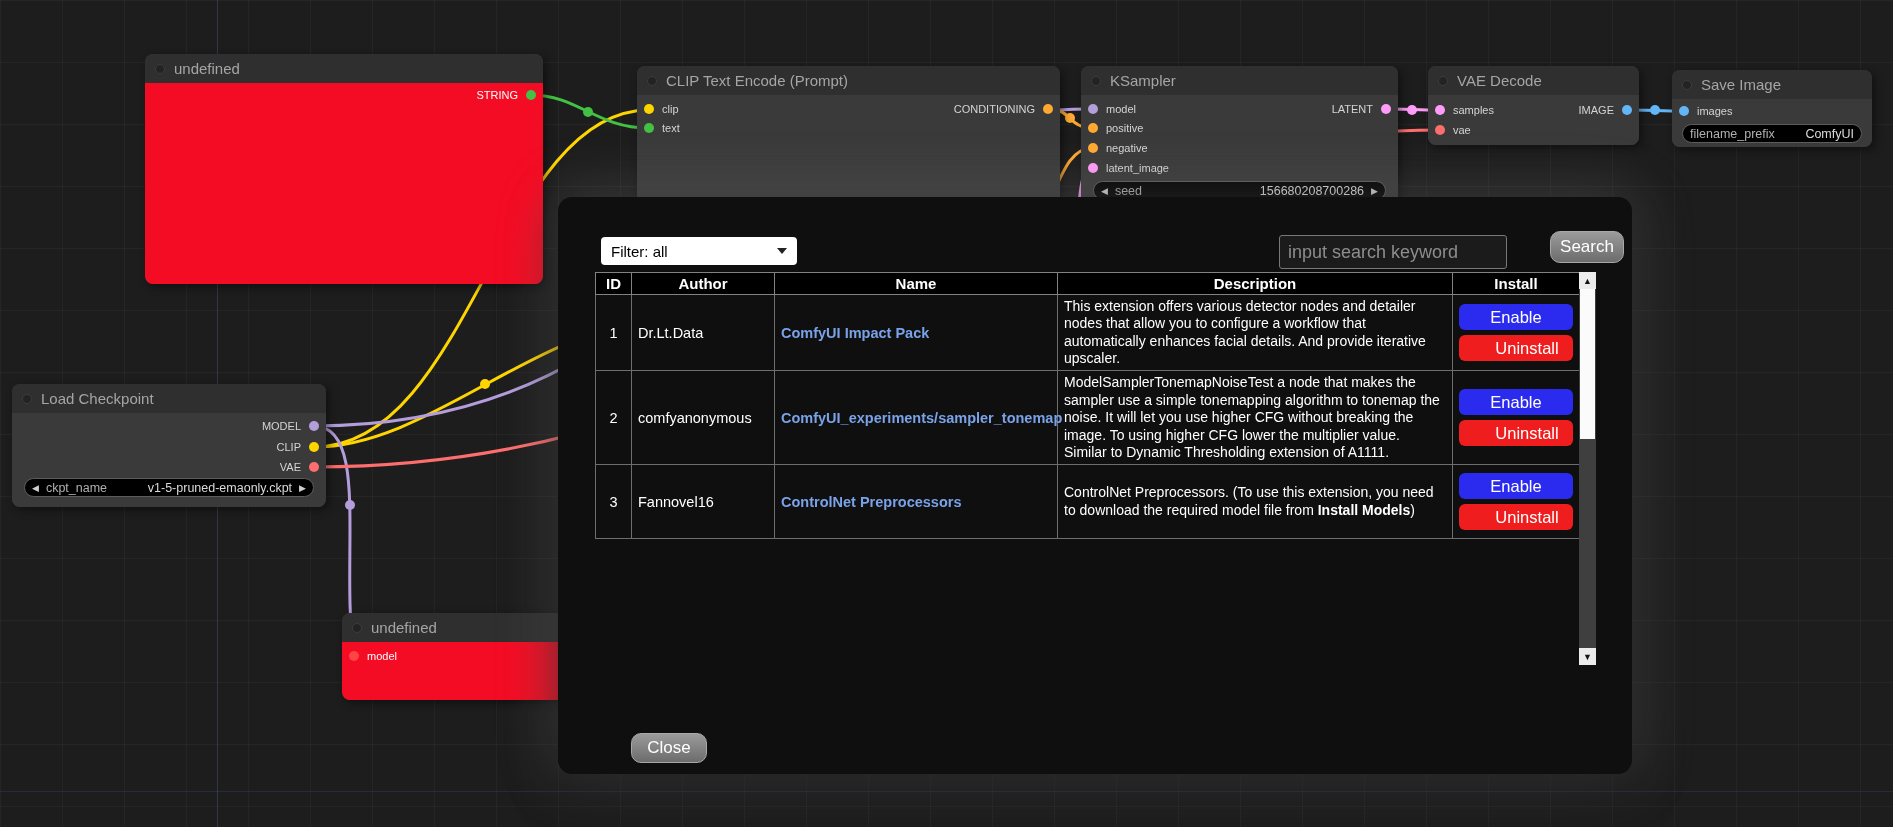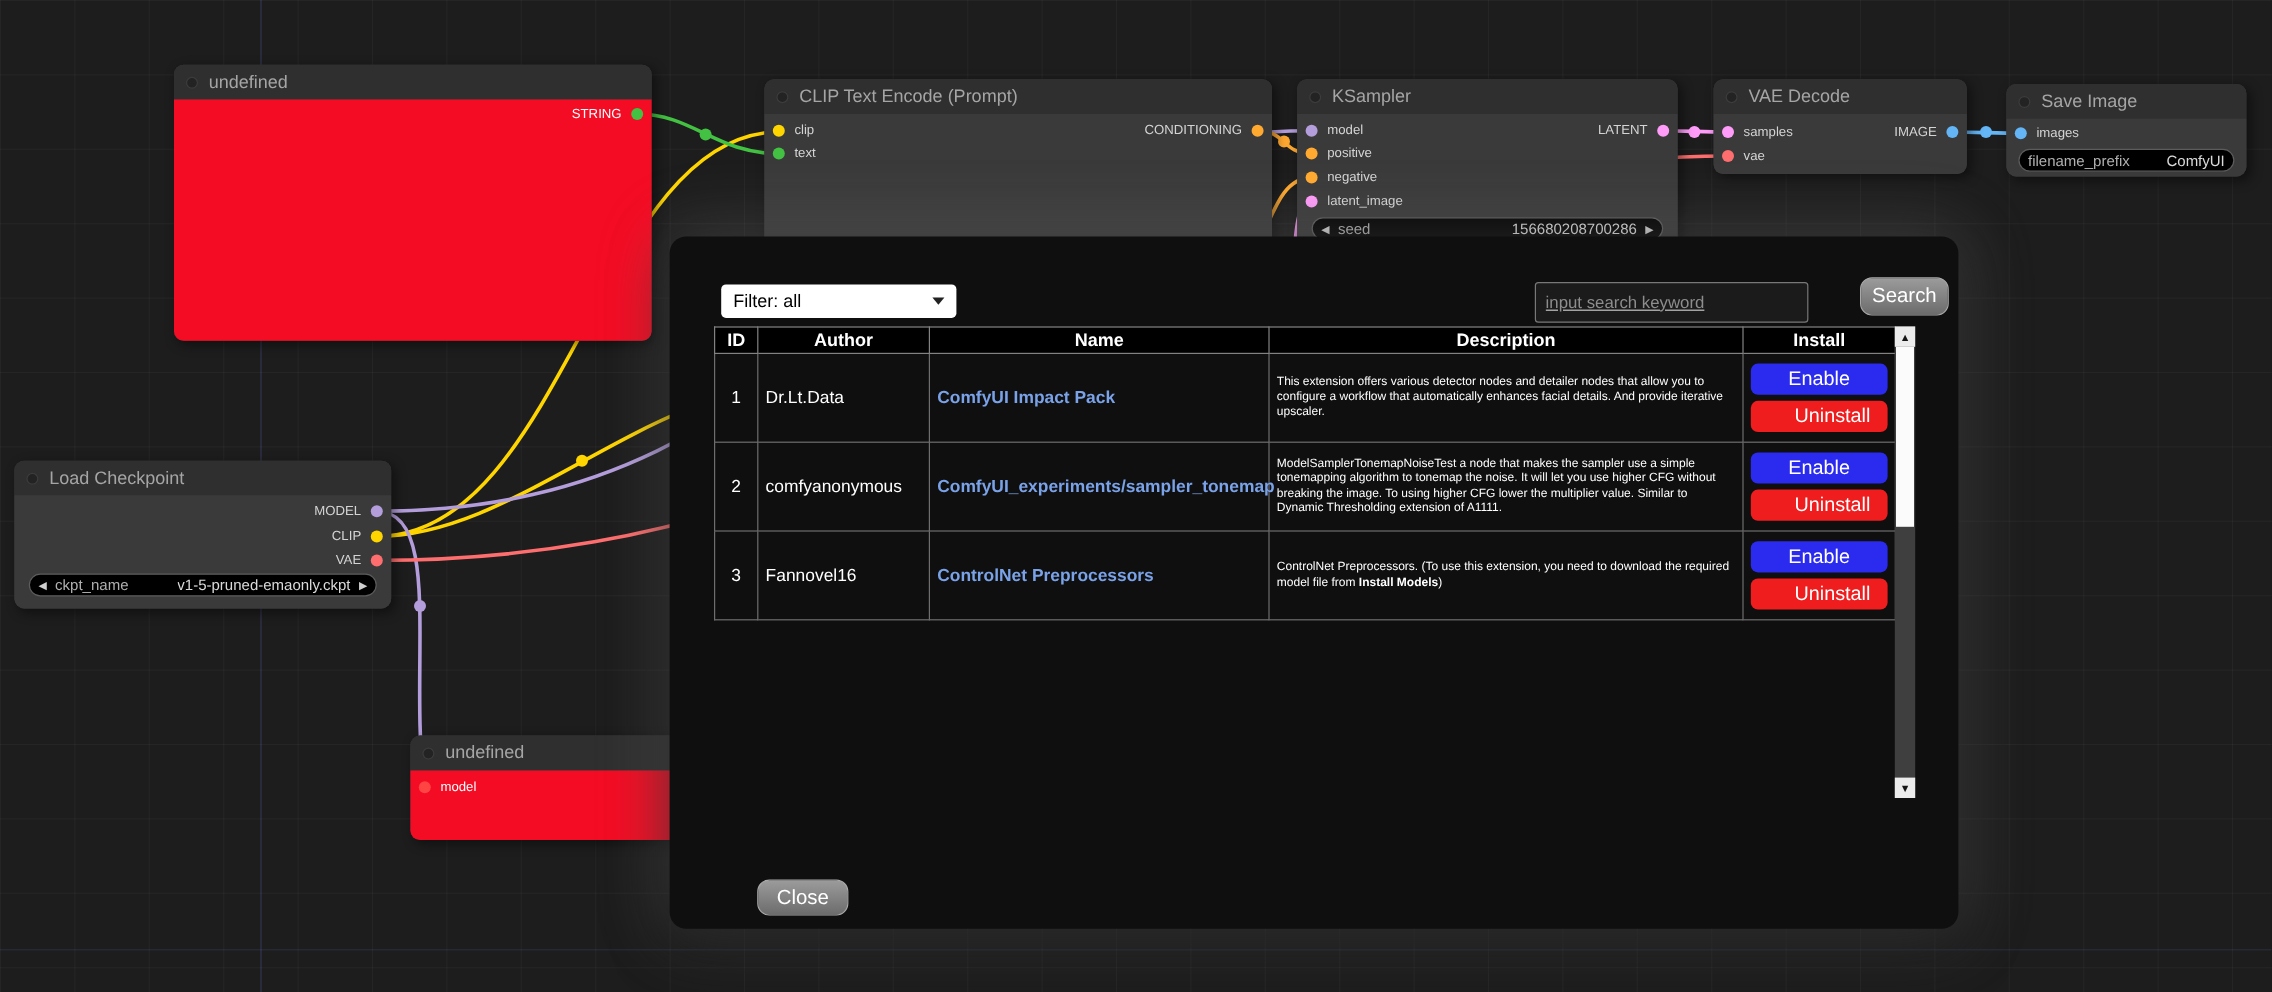--- a/index.html
+++ b/index.html
@@ -50,36 +50,36 @@
 
   
   .modal{position:absolute;left:558px;top:197px;width:1074px;height:577px;z-index:5;
         background:var(--modal-bg,#0f0f0f);border-radius:14px;
         box-shadow:0 0 55px 8px rgba(190,190,190,.22), 0 12px 45px rgba(0,0,0,.65);}
   .filter{position:absolute;left:43px;top:40px;width:196px;height:28px;background:#ffffff;
         border-radius:4px;display:flex;align-items:center;padding:0 10px;font-size:15px;color:#000;}
   .filter .caret{margin-left:auto;width:0;height:0;border-left:5px solid transparent;
         border-right:5px solid transparent;border-top:6px solid #222;}
   .search-input{position:absolute;left:721px;top:38px;width:228px;height:26px;background:#1b1b1b;
-        border:1px solid #787878;border-radius:3px;color:#c5c5c5;font-size:14px;padding:16px 8px;
-        font-family:"Liberation Sans",sans-serif;text-decoration:underline;}
+        border:1px solid #787878;border-radius:3px;color:#c5c5c5;font-size:18px;padding:16px 8px;
+        font-family:"Liberation Sans",sans-serif;}
   .search-input::placeholder{color:#8d8d8d;}
   .gray-btn{background:linear-gradient(#9b9b9b,#6c6c6c);color:#fff;border:1px solid #a8a8a8;
         border-radius:10px;font-size:17px;font-family:Liberation Sans, sans-serif;cursor:pointer;margin-left:32px;}
   .search-btn{position:absolute;left:960px;top:34px;width:74px;height:32px;}
   .close-btn{position:absolute;left:41px;top:536px;width:76px;height:30px;}
 
   table.ext{position:absolute;left:37px;top:75px;width:984px;border-collapse:collapse;
         table-layout:fixed;color:#fff;font-size:14.5px;}
   table.ext th{background:#000;border:1px solid #828282;font-weight:bold;font-size:15px;
         height:22px;padding:1px 4px;}
   table.ext td{border:1px solid #6e6e6e;padding:3px 6px;vertical-align:middle;}
   td.c-id{text-align:center;}
   td.c-name a{color:var(--name-link-color,#7aa2e8);font-weight:bold;text-decoration:none;}
-  td.c-desc{font-size:10px;line-height:1.24;vertical-align:top;padding:3px 8px;}
+  td.c-desc{font-size:14px;line-height:1.24;vertical-align:top;padding:3px 8px;}
   td.c-install{text-align:center;padding:3px 4px;}
   .install-btn{display:block;width:114px;height:26px;margin:5px auto;border:none;border-radius:6px;
         color:#fff;font-size:16.5px;font-family:"Liberation Sans",sans-serif;cursor:pointer;}
   .enable{background:var(--enable-btn-bg,#2b2bf0);}
   .uninstall{background:var(--uninstall-btn-bg,#ef1d1d);padding-left:28px;}
 
   .scrollbar{position:absolute;left:1021px;top:75px;width:17px;height:393px;background:#3f3f3f;}
   .sb-arrow{position:absolute;left:0;width:17px;height:17px;background:#ececec;color:#151515;
         font-size:9px;display:flex;align-items:center;justify-content:center;}
   .sb-up{top:0;} .sb-down{bottom:0;}

